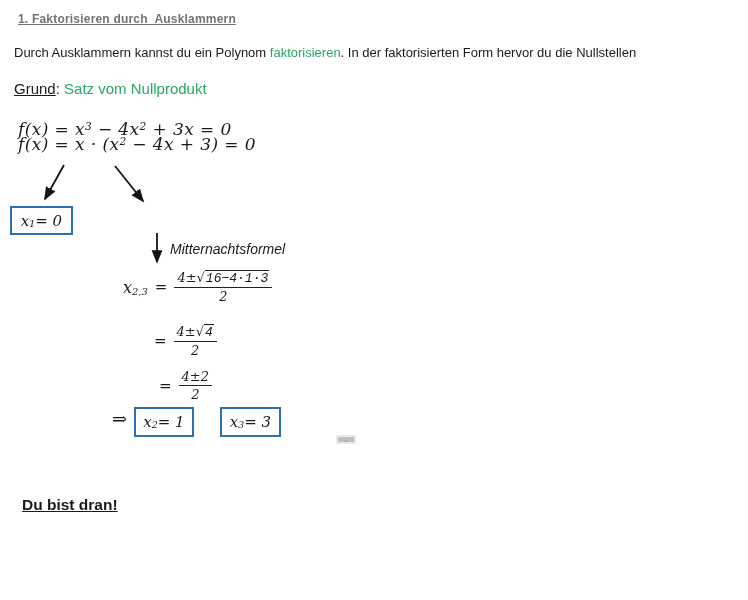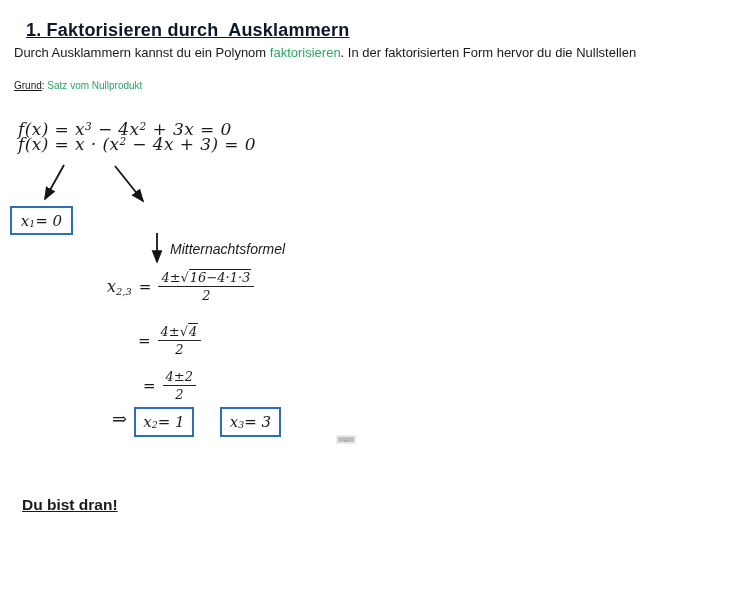--- a/index.html
+++ b/index.html
@@ -1,56 +1,56 @@
 <!DOCTYPE html>
 <html><head>
 <meta charset="utf-8">
 <style>
   html,body{margin:0;padding:0;background:#ffffff;}
   .page{position:relative;width:748px;height:600px;background:#fff;overflow:hidden;
         font-family:"Liberation Sans",sans-serif;color:#1a1a1a;}
 
   
-  .title{position:absolute;left:14px;top:8px;margin:12px;font-size:18px;font-weight:bold;
-         color:#0f172a;text-decoration:underline;white-space:pre-wrap;letter-spacing:.2px;}
+  .title{position:absolute;left:14px;top:8px;margin:4px;font-size:12px;font-weight:bold;
+         color:#737373;text-decoration:underline;white-space:pre-wrap;letter-spacing:.2px;}
 
   
   .intro{position:absolute;left:14px;top:43px;font-size:13px;line-height:19px;}
   .introline{white-space:nowrap;}
   .green{color:#2aa764;text-align:center;}
-  .grund{position:absolute;left:14px;top:80px;font-size:10px;white-space:nowrap;}
+  .grund{position:absolute;left:14px;top:80px;font-size:15px;white-space:nowrap;}
   .u{text-decoration:underline;}
 
   
   .m{font-family:"DejaVu Serif",serif;font-style:italic;color:#1b1b1b;}
   .mline{position:absolute;font-size:17px;letter-spacing:.4px;white-space:nowrap;text-align:right;}
   .sup{font-size:.62em;position:relative;top:-.45em;}
   .sub{font-size:.62em;position:relative;top:.28em;}
   .noital{font-style:normal;}
 
   .bluebox{position:absolute;box-sizing:border-box;border:2px solid #2970b8;background:#fff;
            display:flex;align-items:center;justify-content:center;font-size:15px;}
   .box-x1{left:10px;top:206px;width:63px;height:29px;}
   .box-x2{left:134px;top:407px;width:60px;height:30px;}
   .box-x3{left:220px;top:407px;width:61px;height:30px;}
 
   .quad{left:110px;top:211px;font-size:16.5px;}
   .mnf{position:absolute;left:170px;top:241px;font-style:italic;font-size:14px;color:#1b1b1b;
        white-space:nowrap;}
 
-  .mrow{position:absolute;display:flex;align-items:center;gap:7px;white-space:nowrap;}
+  .mrow{position:absolute;display:flex;align-items:center;gap:7px;white-space:nowrap;margin-left:16px;}
   .row1{left:107px;top:270px;}
   .row2{left:138px;top:324px;}
   .row3{left:143px;top:369px;}
   .lhs{font-size:16px;}
   .eq{font-size:15px;}
   .frac{display:inline-flex;flex-direction:column;align-items:center;font-size:13px;line-height:15px;}
   .num{border-bottom:1.4px solid #222;padding:0 3px 1px;}
   .den{padding-top:1px;}
-  .rad{border-top:1.3px solid #222;padding:0 1px;}
+  .rad{border-top:1.3px solid #222;padding:0 1px;font-family:Liberation Mono, monospace;}
 
   .implies{position:absolute;left:112px;top:408px;font-size:18px;font-style:normal;}
 
   .arrows{position:absolute;left:0;top:0;pointer-events:none;}
 
   .handle{position:absolute;left:336px;top:435px;width:20px;height:9px;box-sizing:border-box;
           background:#bfbfbf;border:2px solid #e8e8e8;border-radius:1px;
           display:flex;align-items:center;justify-content:center;cursor:pointer;}
   .handle span{font-size:7px;line-height:4px;color:#8a8a8a;}
 

